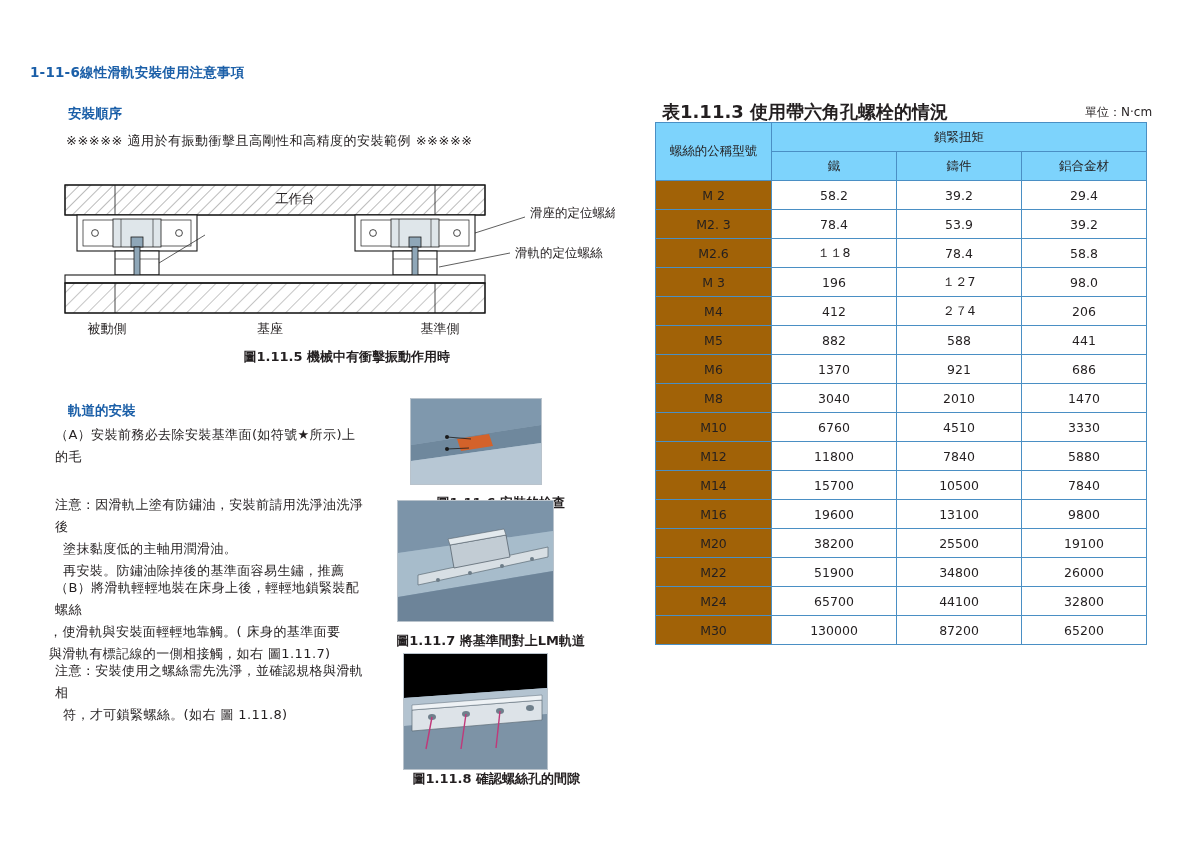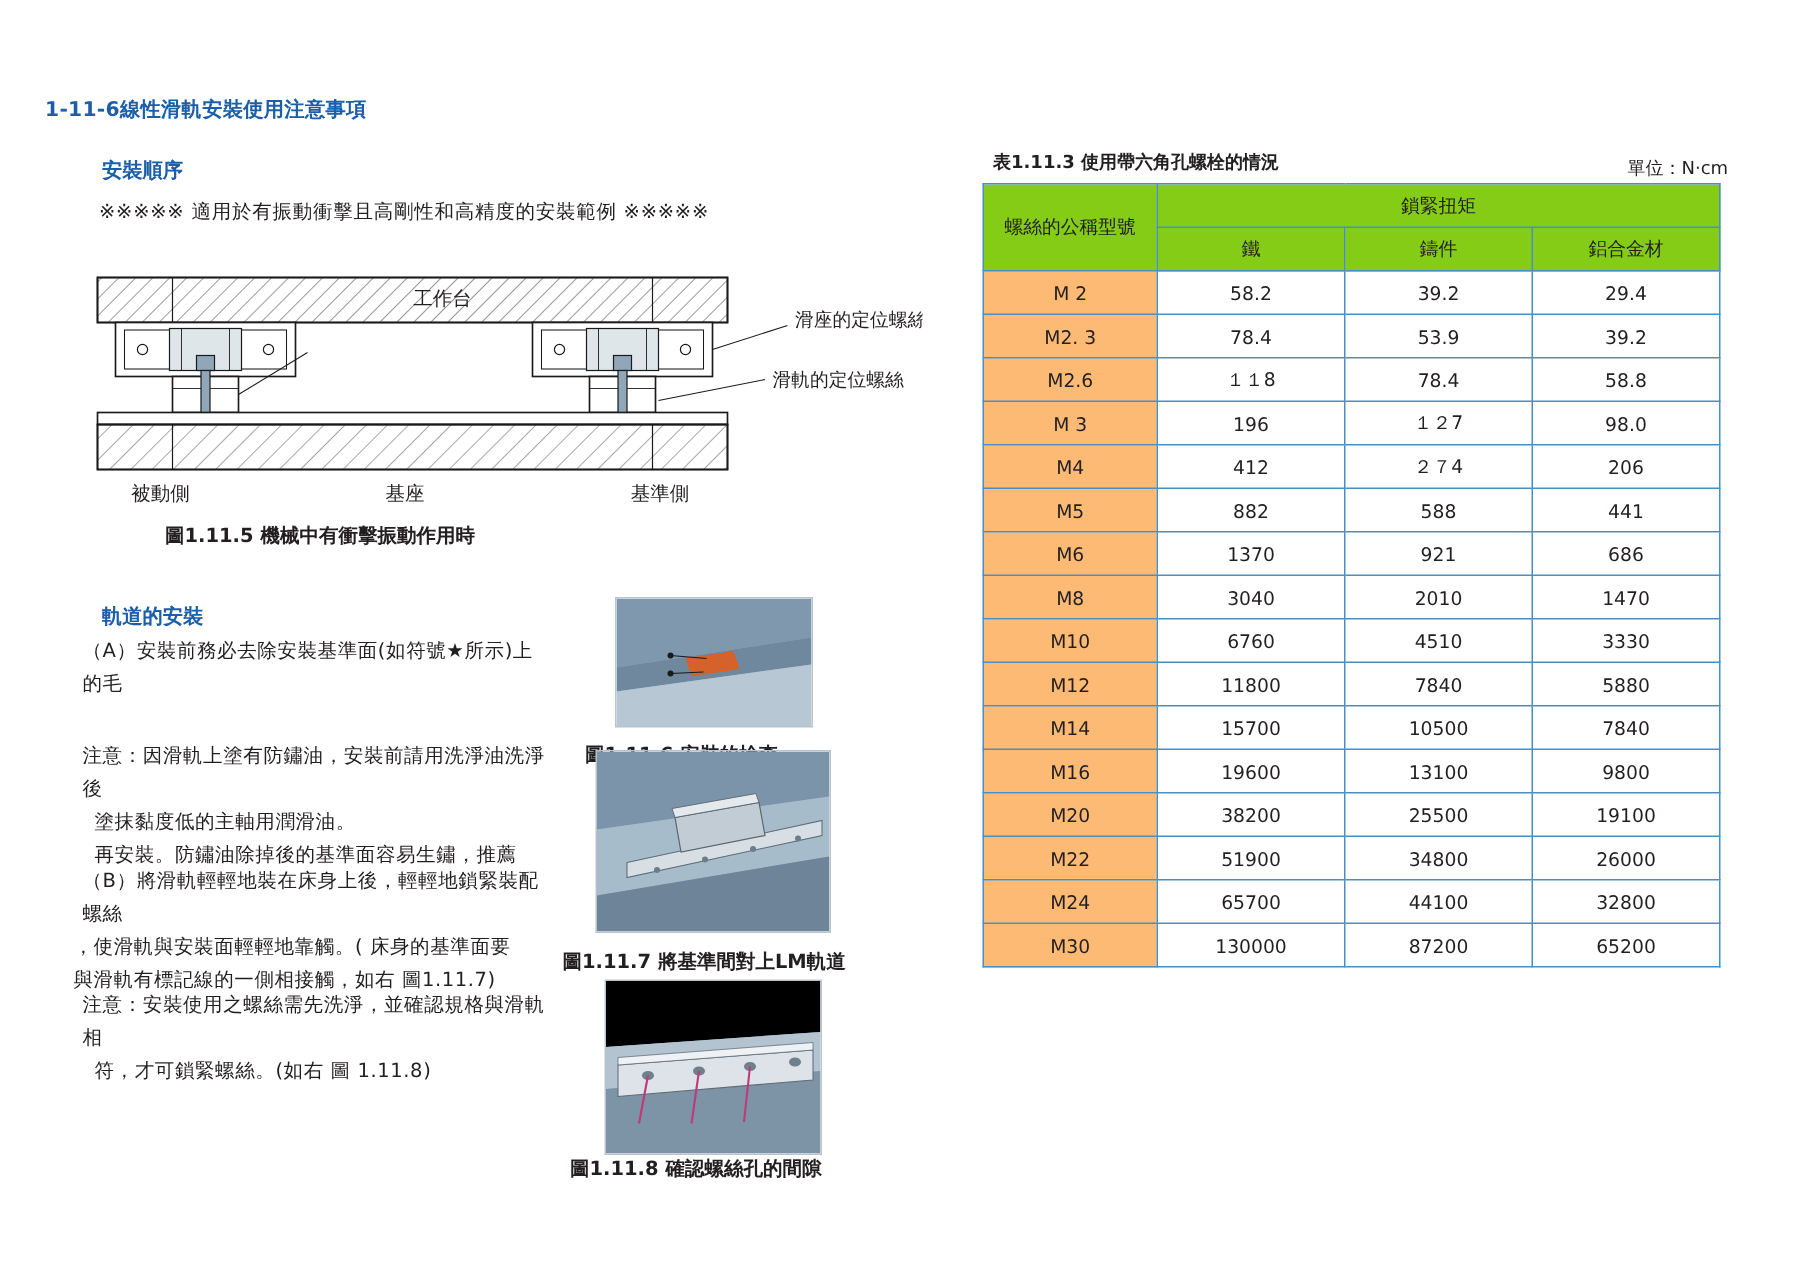--- a/index.html
+++ b/index.html
@@ -50,21 +50,21 @@
     position: absolute;
     left: 55px;
     top: 175px;
     width: 560px;
     height: 200px;
   }
   .fig-caption {
     font-size: 13px;
     font-weight: bold;
     color: #231f20;
-    text-align: left;
+    text-align: right;
   }
   .cap-155 {
     position: absolute;
     left: 110px;
     top: 348px;
     width: 340px;
   }
 
   
   .rail-head {
@@ -103,21 +103,21 @@
 
   .cap-156 { position: absolute; left: 390px; top: 494px; width: 175px; }
   .cap-157 { position: absolute; left: 375px; top: 632px; width: 210px; }
   .cap-158 { position: absolute; left: 380px; top: 770px; width: 200px; }
 
   
   .table-title {
     position: absolute;
     left: 662px;
     top: 100px;
-    font-size: 12px;
+    font-size: 18px;
     font-weight: bold;
     color: #231f20;
   }
   .table-unit {
     position: absolute;
     left: 1085px;
     top: 104px;
     font-size: 12px;
     color: #231f20;
   }
@@ -131,25 +131,25 @@
   }
   table.torque th, table.torque td {
     border: 1px solid #4a8fc4;
     text-align: center;
     color: #231f20;
     font-weight: normal;
     height: 28px;
     padding: 0;
   }
   table.torque th {
-    background: #84cc16;
+    background: #7dd3fc;
     font-weight: normal;
   }
   table.torque td.name {
-    background: #fdba74;
+    background: #a16207;
     width: 116px;
   }
   table.torque td.val { width: 125px; }
   table.torque th.colname { width: 116px; }
 </style>
 </head>
 <body>
 
 <div class="page">
 

